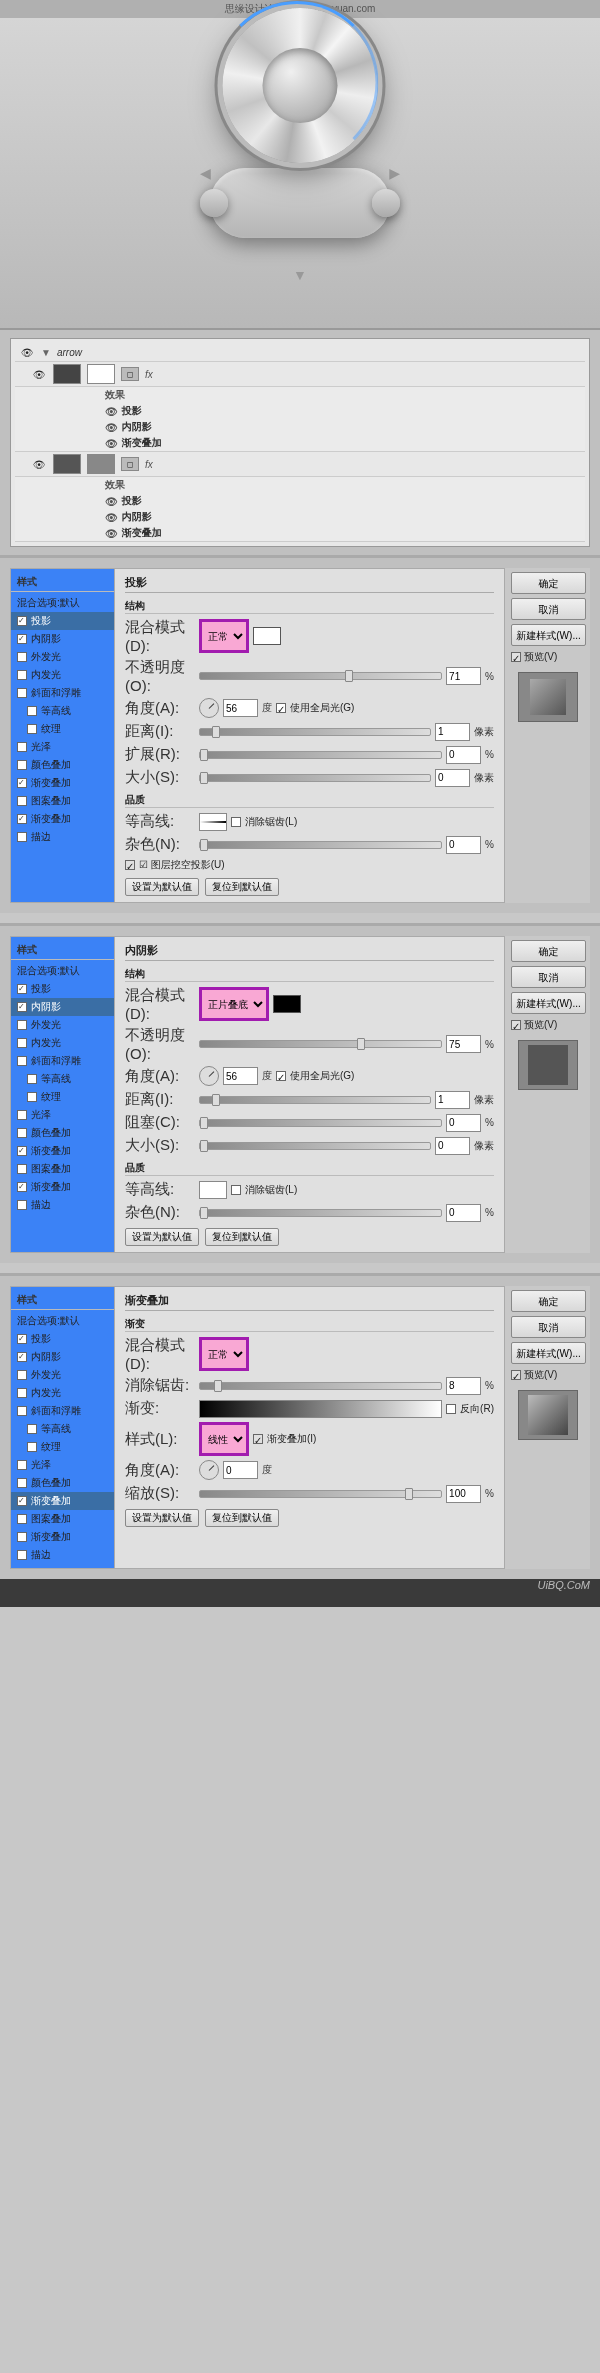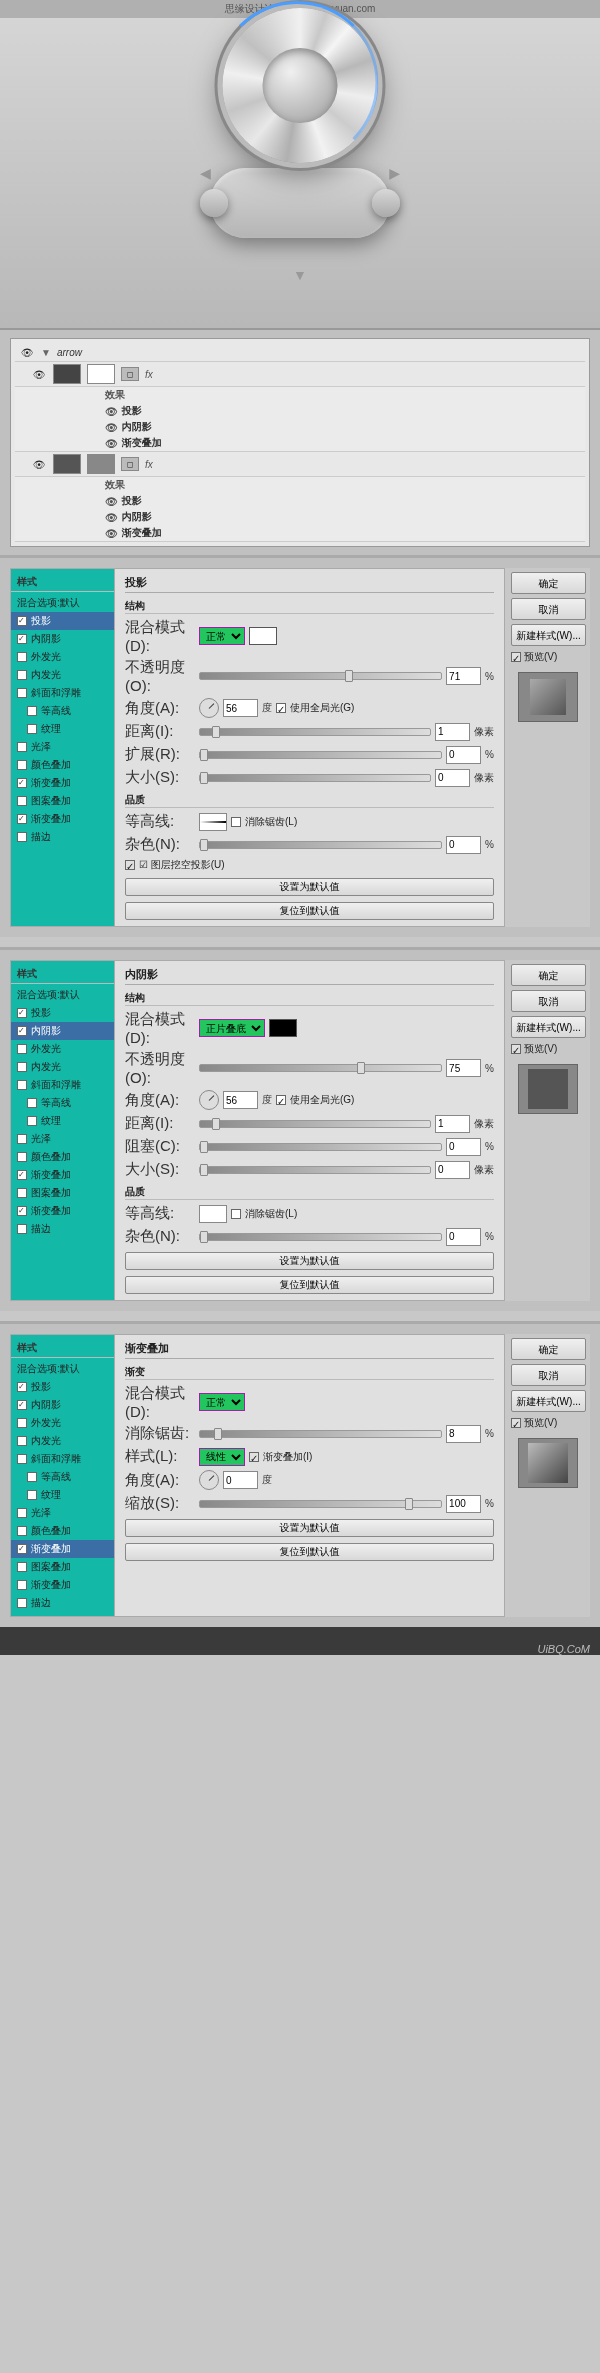--- a/index.html
+++ b/index.html
@@ -120,21 +120,21 @@
     }
 
     .dialog-box {
       display: flex;
       gap: 0;
       background: #c8c8c8;
     }
 
     .dialog-left {
       width: 105px;
-      background: #14b8a6;
+      background: #3b82f6;
       border: 1px solid #aaa;
       padding: 4px 0;
       flex-shrink: 0;
     }
 
     .dialog-left-title {
       font-size: 10px;
       font-weight: bold;
       color: #333;
       padding: 2px 6px;
@@ -263,23 +263,23 @@
     .form-input-sm {
       width: 35px;
       height: 18px;
       border: 1px solid #888;
       background: #fff;
       font-size: 10px;
       padding: 0 2px;
     }
 
     .form-select {
-      height: 18px;
-      border: 1px solid #a21caf;
-      background: #22c55e;
+      height: 34px;
+      border: 3px solid #a21caf;
+      background: #f9a8d4;
       font-size: 10px;
       padding: 0 2px;
     }
 
     .form-unit {
       font-size: 10px;
       color: #333;
     }
 
     .angle-dial {
@@ -348,21 +348,20 @@
       height: 10px;
       border: 1px solid #666;
       background: #fff;
       flex-shrink: 0;
     }
 
     .reset-row {
       display: flex;
       gap: 6px;
       margin-top: 6px;
-      flex-direction: column;
     }
 
     .reset-btn {
       height: 18px;
       background: linear-gradient(180deg, #f0f0f0, #d8d8d8);
       border: 1px solid #888;
       border-radius: 2px;
       font-size: 10px;
       padding: 0 6px;
       cursor: pointer;
@@ -375,21 +374,21 @@
       gap: 3px;
       font-size: 10px;
     }
 
     
     .footer {
       width: 600px;
       height: 28px;
       background: #3a3a3a;
       display: flex;
-      align-items: flex-end;
+      align-items: flex-start;
       justify-content: flex-end;
       padding-right: 10px;
     }
 
     .footer-text {
       color: #bbb;
       font-size: 11px;
       font-style: italic;
     }
 
@@ -950,20 +949,28 @@
 
       <div class="form-row">
         <span class="form-label">消除锯齿:</span>
         <div class="slider-track">
           <div class="slider-thumb" style="left:6%;"></div>
         </div>
         <input class="form-input-sm" type="text" value="8" style="">
         <span class="percent-sign">%</span>
       </div>
 
+      <div class="form-row">
+        <span class="form-label">渐变:</span>
+        <div style="flex:1;height:18px;background:linear-gradient(90deg,#000,#fff);border:1px solid #888;"></div>
+        <div class="checkbox-row">
+          <div class="cb-small"></div>
+          <span>反向(R)</span>
+        </div>
+      </div>
 
       <div class="form-row">
         <span class="form-label">样式(L):</span>
         <select class="form-select">
           <option>线性</option>
         </select>
         <div class="checkbox-row">
           <div class="cb-small" style="background:#e0e0e0;">✓</div>
           <span>渐变叠加(I)</span>
         </div>

